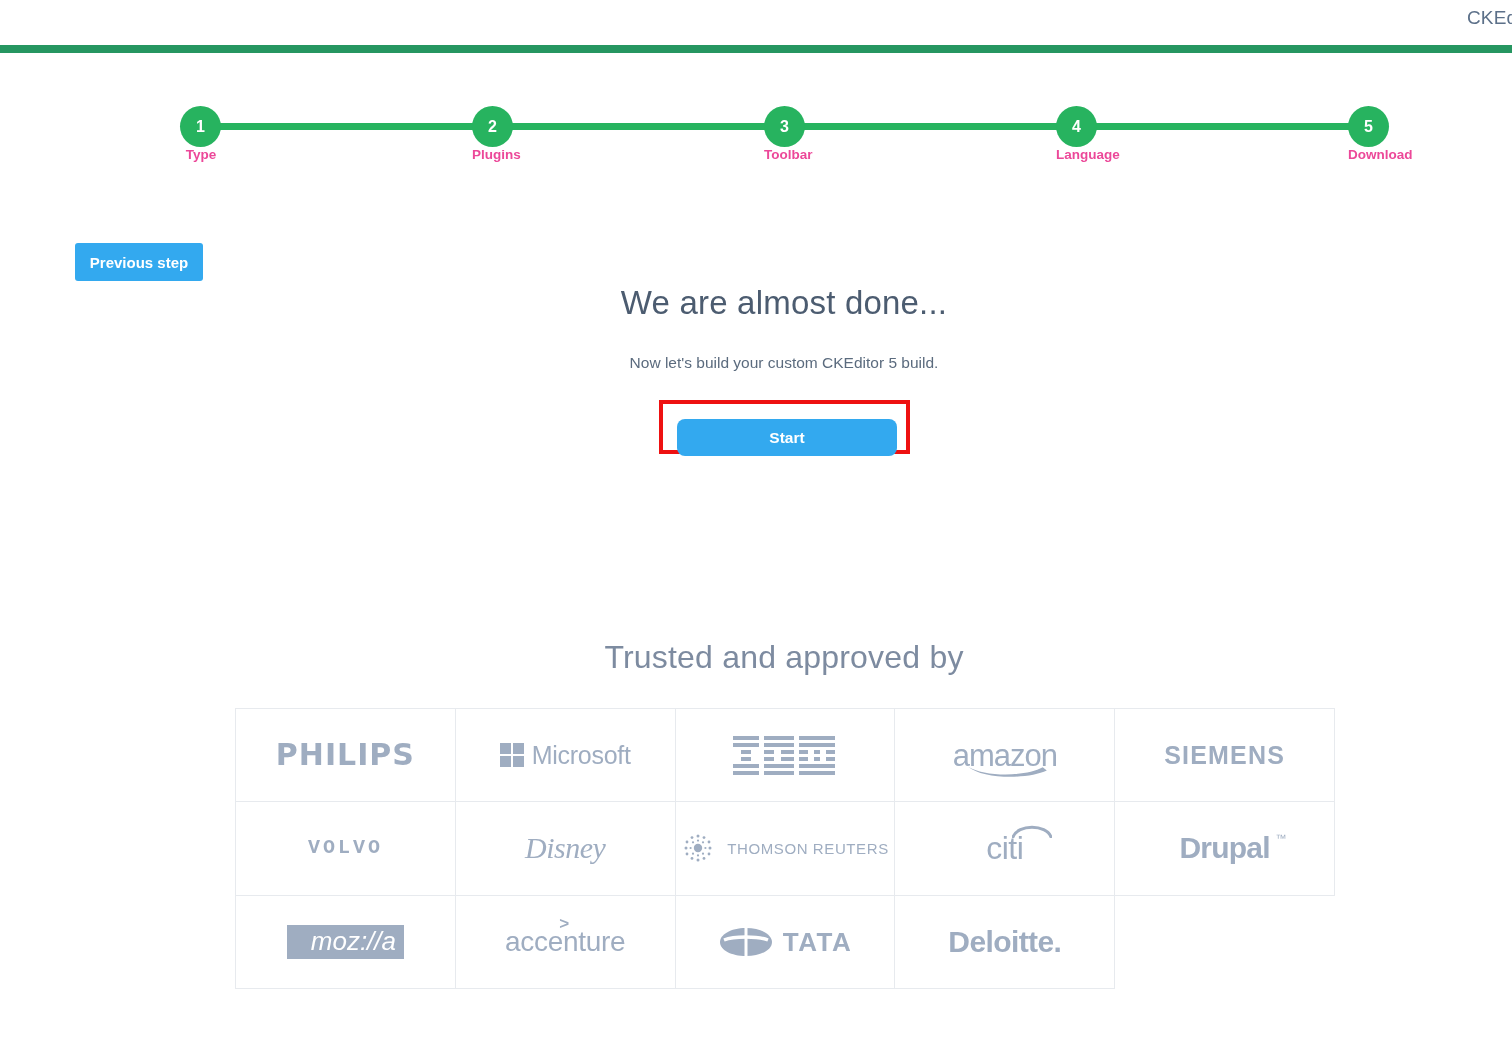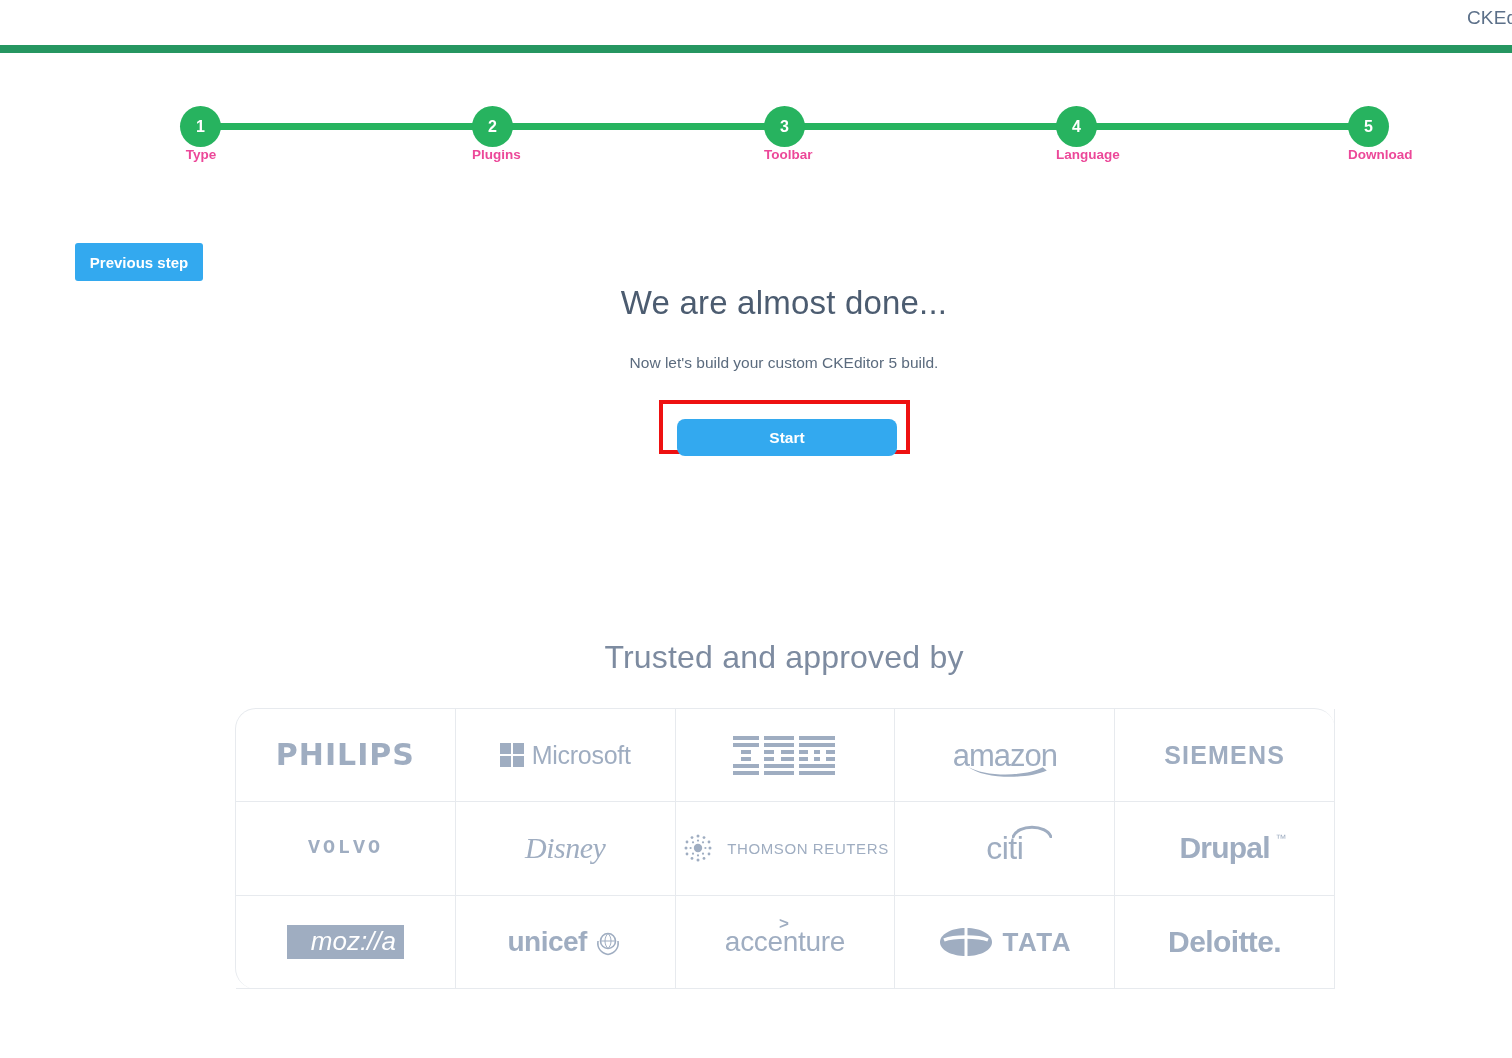--- a/index.html
+++ b/index.html
@@ -166,21 +166,20 @@
     left: 235px;
     top: 708px;
     width: 1100px;
     height: 281px;
     display: grid;
     grid-template-columns: repeat(5, 1fr);
     grid-template-rows: repeat(3, 1fr);
     border-top: 1px solid #e7eaee;
     border-left: 1px solid #e7eaee;
     box-sizing: border-box;
-    border-radius: 21px;
   }
   .logo-cell {
     border-right: 1px solid #e7eaee;
     border-bottom: 1px solid #e7eaee;
     display: flex;
     align-items: center;
     justify-content: center;
     box-sizing: border-box;
   }
   .logo {
@@ -389,31 +388,20 @@
     <span class="logo lg-drupal">
       <span>Drupal</span>
       <span class="drupal-tm">™</span>
     </span>
   </div>
 
   <div class="logo-cell">
     <span class="logo lg-mozilla">moz://a</span>
   </div>
 
-  <div class="logo-cell">
-    <span class="logo lg-unicef">
-      <span>unicef</span>
-      <svg class="unicef-emblem" width="30" height="30" viewBox="0 0 30 30" aria-hidden="true">
-        <circle cx="15" cy="14" r="7.5" fill="none" stroke="#9fadc1" stroke-width="1.6"></circle>
-        <path d="M15 6.5 C 11 10, 11 18, 15 21.5 M15 6.5 C 19 10, 19 18, 15 21.5 M7.6 14 H22.4" stroke="#9fadc1" stroke-width="1" fill="none"></path>
-        <path d="M5 14 C 4 21, 8 26, 15 27.5" stroke="#9fadc1" stroke-width="1.6" fill="none"></path>
-        <path d="M25 14 C 26 21, 22 26, 15 27.5" stroke="#9fadc1" stroke-width="1.6" fill="none"></path>
-      </svg>
-    </span>
-  </div>
 
   <div class="logo-cell">
     <span class="logo lg-accenture">
       <span>accenture</span>
       <span class="accenture-caret">&gt;</span>
     </span>
   </div>
 
   <div class="logo-cell">
     <span class="logo lg-tata">

